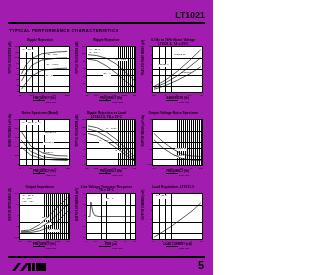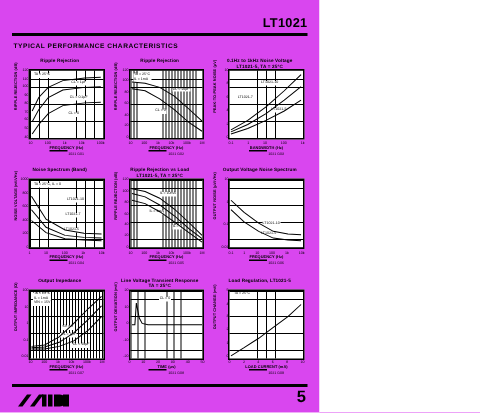--- a/index.html
+++ b/index.html
@@ -2,21 +2,21 @@
 <html><head>
 <meta charset="utf-8">
 <style>
   * { box-sizing: border-box; margin: 0; padding: 0; }
   html, body {
     width: 213px; height: 275px;
     background: #ffffff;
     font-family: "Liberation Sans", sans-serif;
     overflow: hidden;
   }
-  .page { position: relative; width: 213px; height: 275px; background:#d946ef; }
+  .page { position: relative; width: 213px; height: 275px; background:#a21caf; }
 
   
   .part-number {
     position: absolute; right: 8px; top: 11px;
     font-size: 8.5px; font-weight: bold; letter-spacing: .2px;
     color:#000; line-height: 9px;
   }
   .header-rule {
     position: absolute; left: 8px; right: 8px; top: 22px;
     height: 2px; background:#000;

